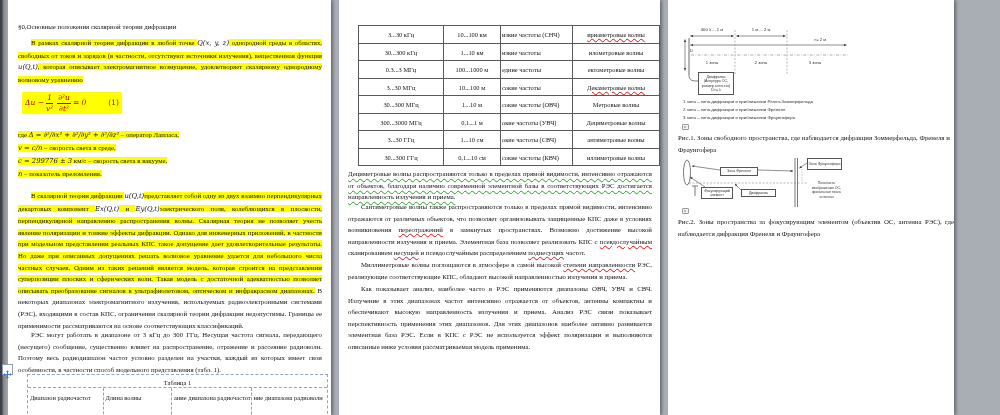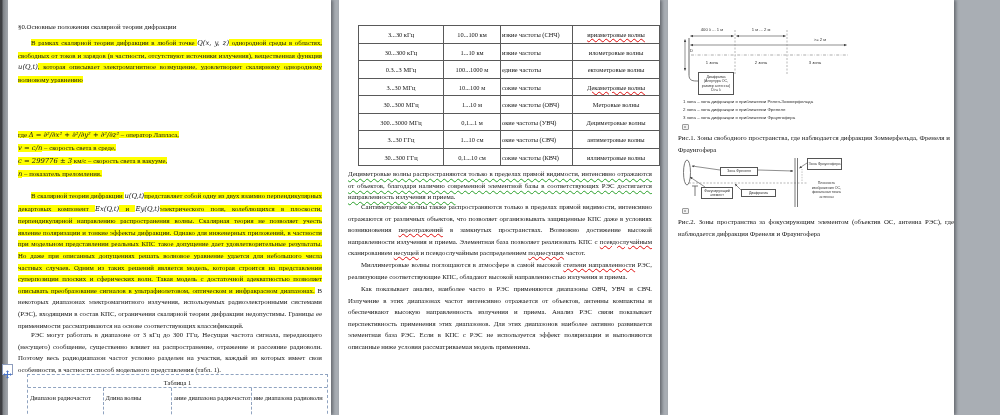--- a/index.html
+++ b/index.html
@@ -76,20 +76,33 @@
 <body>
 
 <div id="root">
   <div class="edge"></div>
 
   <div class="page" id="page1">
     <div class="p" style="left:10px;top:21px;width:304px;">§0.Основные положения скалярной теории дифракции</div>
 
     <div class="p ind" style="left:10px;top:37px;width:304px;"><span class="hl">В рамках скалярной теории дифракции в любой точке </span><span class="f">Q(x, y, z)</span><span class="hl"> однородной среды в областях, свободных от токов и зарядов (в частности, отсутствуют источники излучения), вещественная функция </span><span class="f">u(Q,t)</span><span class="hl">, которая описывает электромагнитное возмущение, удовлетворяет скалярному однородному волновому уравнению</span></div>
 
+    <div class="eq">
+      <span>Δu −</span>
+      <span class="frac">
+          <span class="num">1</span>
+          <span class="den">v²</span>
+        </span>
+      <span class="frac">
+          <span class="num">∂²u</span>
+          <span class="den">∂t²</span>
+        </span>
+      <span>= 0</span>
+      <span class="tag">(1)</span>
+    </div>
 
     <div class="p" style="left:10px;top:129px;width:304px;text-align:left;"><span class="hl">где </span><span class="hl f">Δ = ∂²/∂x² + ∂²/∂y² + ∂²/∂z²</span><span class="hl"> – оператор Лапласа,</span></div>
     <div class="p" style="left:10px;top:142px;width:304px;text-align:left;"><span class="hl f">v = c/n</span><span class="hl"> – скорость света в среде,</span></div>
     <div class="p" style="left:10px;top:155px;width:304px;text-align:left;"><span class="hl f">c = 299776 ± 3</span><span class="hl">  км/с – скорость света в вакууме,</span></div>
     <div class="p" style="left:10px;top:168px;width:304px;text-align:left;"><span class="hl f">n</span><span class="hl"> – показатель преломления.</span></div>
 
     <div class="p ind" style="left:10px;top:190px;width:304px;"><span class="hl">В скалярной теории дифракции </span><span class="f">u(Q,t)</span><span class="hl">представляет собой одну из двух взаимно перпендикулярных декартовых компонент </span><span class="f">Ex(Q,t)</span><span class="hl"> и </span><span class="f">Ey(Q,t)</span><span class="hl">электрического поля, колеблющихся в плоскости, перпендикулярной направлению распространения волны. Скалярная теория не позволяет учесть явление поляризации и тонкие эффекты дифракции. Однако для инженерных приложений, в частности при модельном представлении реальных КПС такое допущение дает удовлетворительные результаты. Но даже при описанных допущениях решать волновое уравнение удается для небольшого числа частных случаев. Одним из таких решений является модель, которая строится на представлении суперпозиции плоских и сферических волн. Такая модель с достаточной адекватностью позволяет описывать преобразование сигналов в ультрафиолетовом, оптическом и инфракрасном диапазонах.</span><span> В некоторых диапазонах электромагнитного излучения, используемых радиоэлектронными системами (РЭС), входящими в состав КПС, ограничения скалярной теории дифракции недопустимы. Границы ее применимости рассматриваются на основе соответствующих классификаций.</span></div>
 
     <div class="p ind" style="left:10px;top:329px;width:304px;">РЭС могут работать в диапазоне от 3 кГц до 300 ГГц. Несущая частота сигнала, передающего (несущего) сообщение, существенно влияет на распространение, отражение и рассеяние радиоволн. Поэтому весь радиодиапазон частот условно разделен на участки, каждый из которых имеет свои особенности, в частности способ модельного представления (табл. 1).</div>
 

